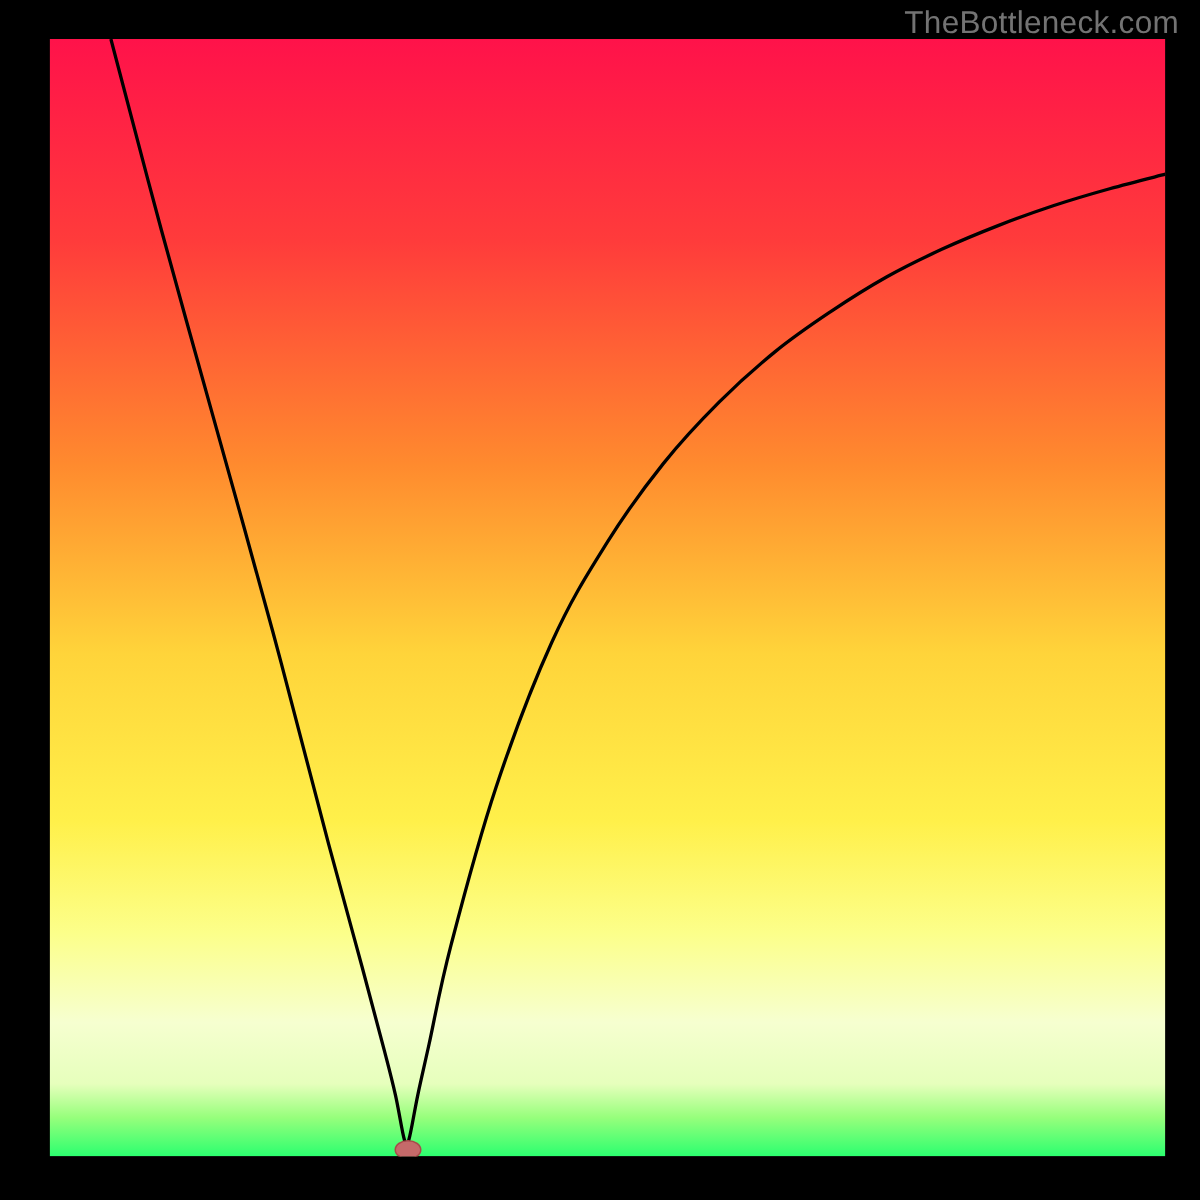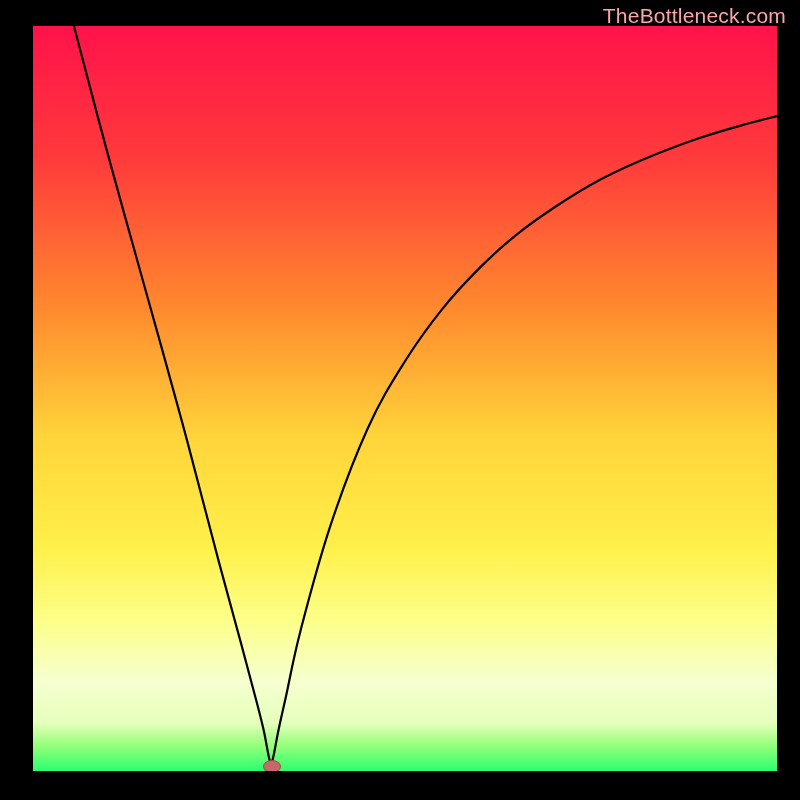--- a/index.html
+++ b/index.html
@@ -30,21 +30,21 @@
     inset: 0;
   }
   .marker {
     position: absolute;
     border-radius: 50%;
     background: #c56a6a;
     border: 1px solid #a94a4a;
   }
   .watermark {
     position: absolute;
-    color: #fca5a5;
+    color: #737373;
     font-size: 21px;
     font-weight: 400;
     letter-spacing: 0.2px;
   }
 </style>
 </head>
 <body>
 
 <div class="frame">
 

